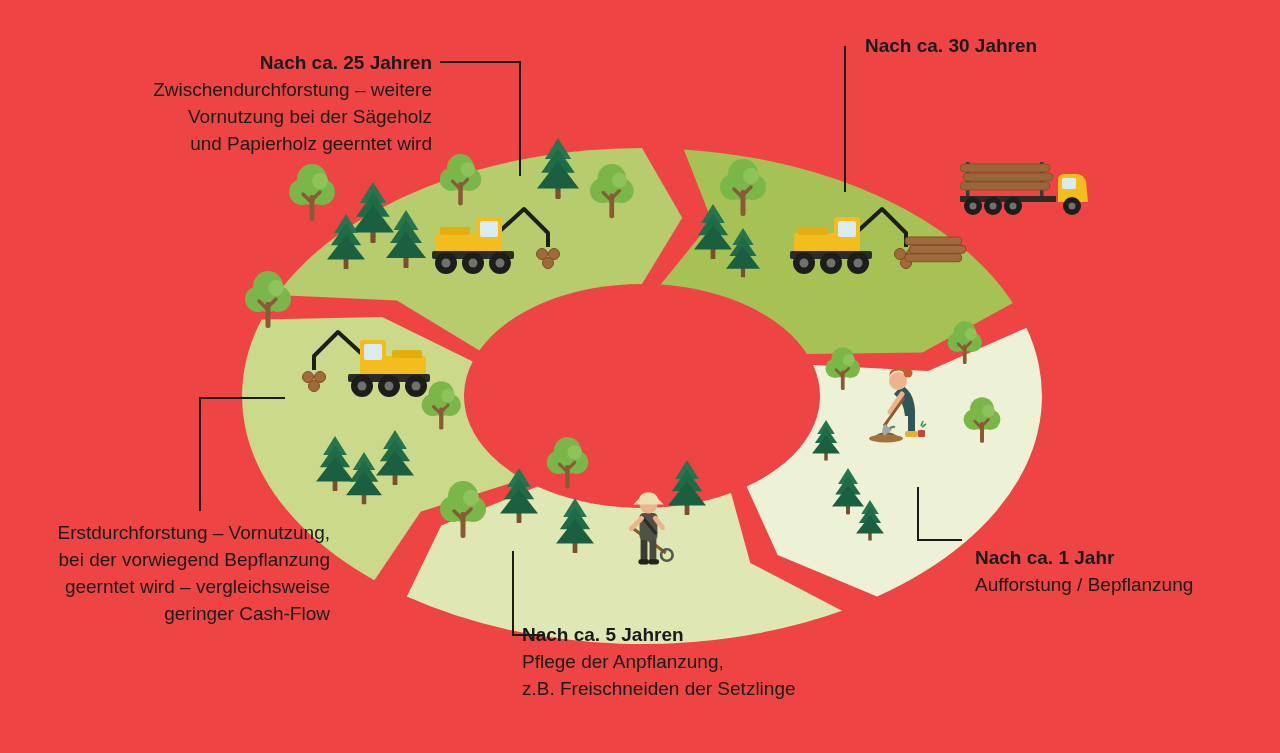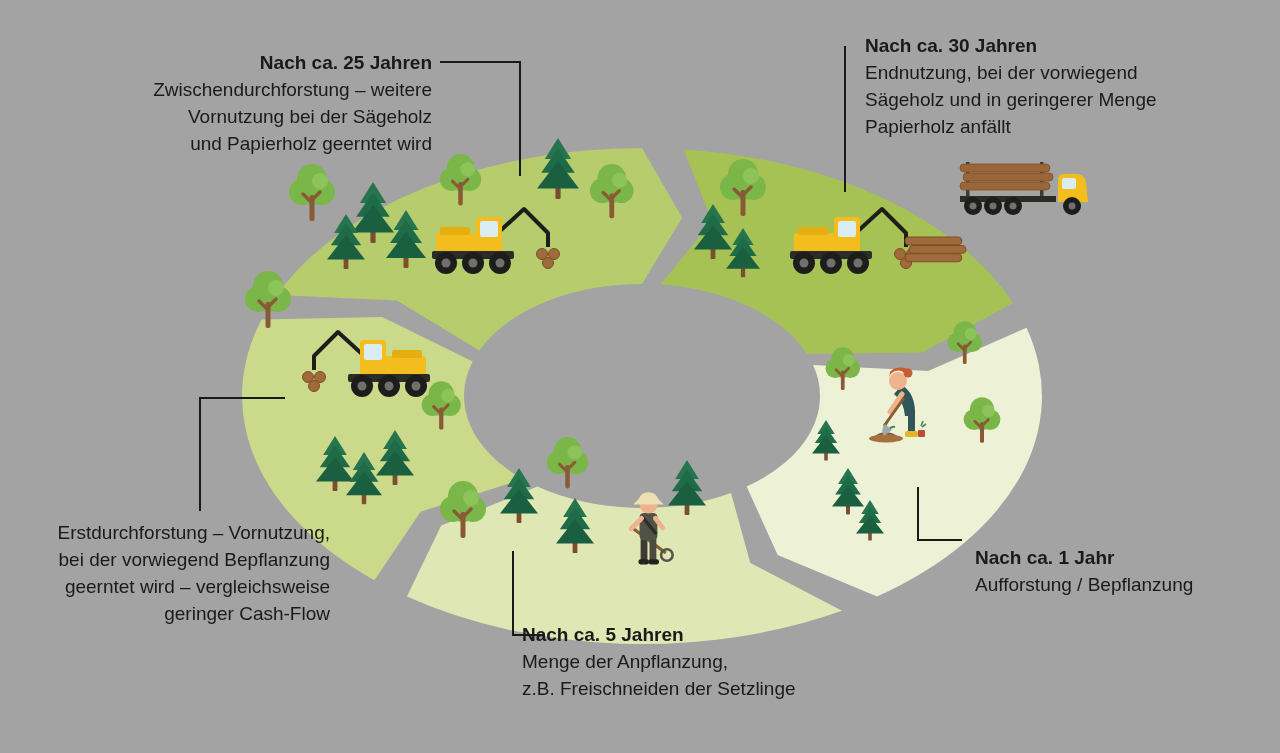--- a/index.html
+++ b/index.html
@@ -1,19 +1,19 @@
 <!DOCTYPE html>
 <html><head>
 <meta charset="utf-8">
 <title>Diagram</title>
 <style>
   * { margin:0; padding:0; box-sizing:border-box; }
   html,body { background:#ffffff; }
   .stage {
-    position:relative; width:1280px; height:753px; background:#a3a3a3;
+    position:relative; width:1280px; height:753px; background:#ef4444;
     overflow:hidden; font-family:"Liberation Sans", sans-serif;
   }
   .scene { position:absolute; left:0; top:0; }
   .label { position:absolute; color:#1a1a1a; font-size:19px; line-height:27px; }
   .label .t { font-weight:700; }
   .label .b { white-space:pre-line; }
   .ar { text-align:right; }
   .leader { fill:none; stroke:#1a1a1a; stroke-width:2; }
 </style>
 </head>
@@ -183,33 +183,30 @@
 
   <div class="label ar" style="left:82px; top:49px; width:350px;">
     <div class="t">Nach ca. 25 Jahren</div>
     <div class="b">Zwischendurchforstung – weitere
 Vornutzung bei der Sägeholz
 und Papierholz geerntet wird</div>
   </div>
 
   <div class="label" style="left:865px; top:32px; width:340px;">
     <div class="t">Nach ca. 30 Jahren</div>
-    <div class="b">Endnutzung, bei der vorwiegend
-Sägeholz und in geringerer Menge
-Papierholz anfällt</div>
   </div>
 
   <div class="label" style="left:975px; top:544px; width:280px;">
     <div class="t">Nach ca. 1 Jahr</div>
     <div class="b">Aufforstung / Bepflanzung</div>
   </div>
 
   <div class="label" style="left:522px; top:621px; width:330px;">
     <div class="t">Nach ca. 5 Jahren</div>
-    <div class="b">Menge der Anpflanzung,
+    <div class="b">Pflege der Anpflanzung,
 z.B. Freischneiden der Setzlinge</div>
   </div>
 
   <div class="label ar" style="left:20px; top:519px; width:310px;">
     <div class="b">Erstdurchforstung – Vornutzung,
 bei der vorwiegend Bepflanzung
 geerntet wird – vergleichsweise
 geringer Cash-Flow</div>
   </div>
 

